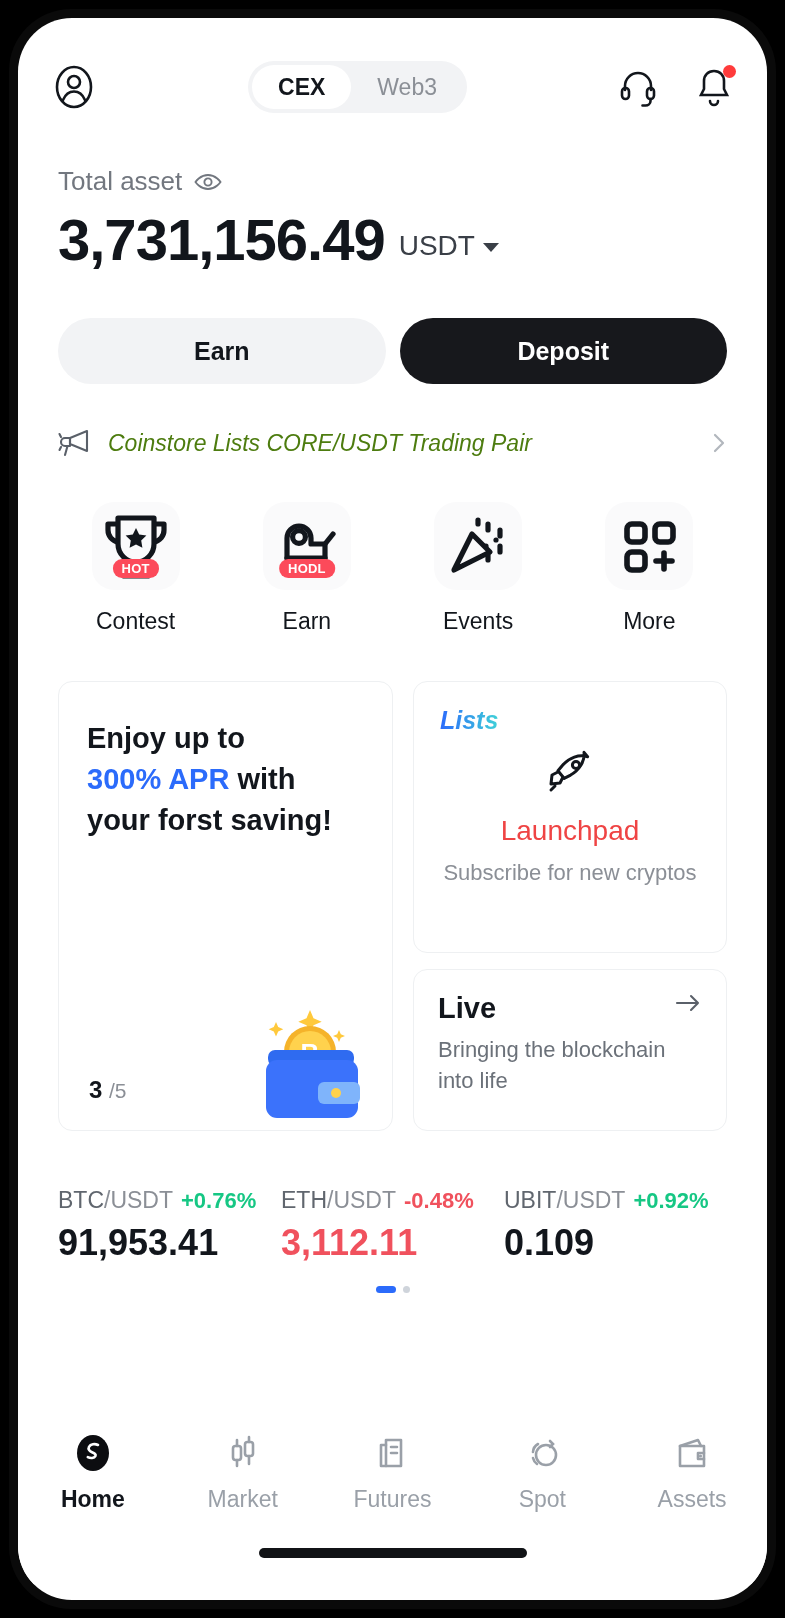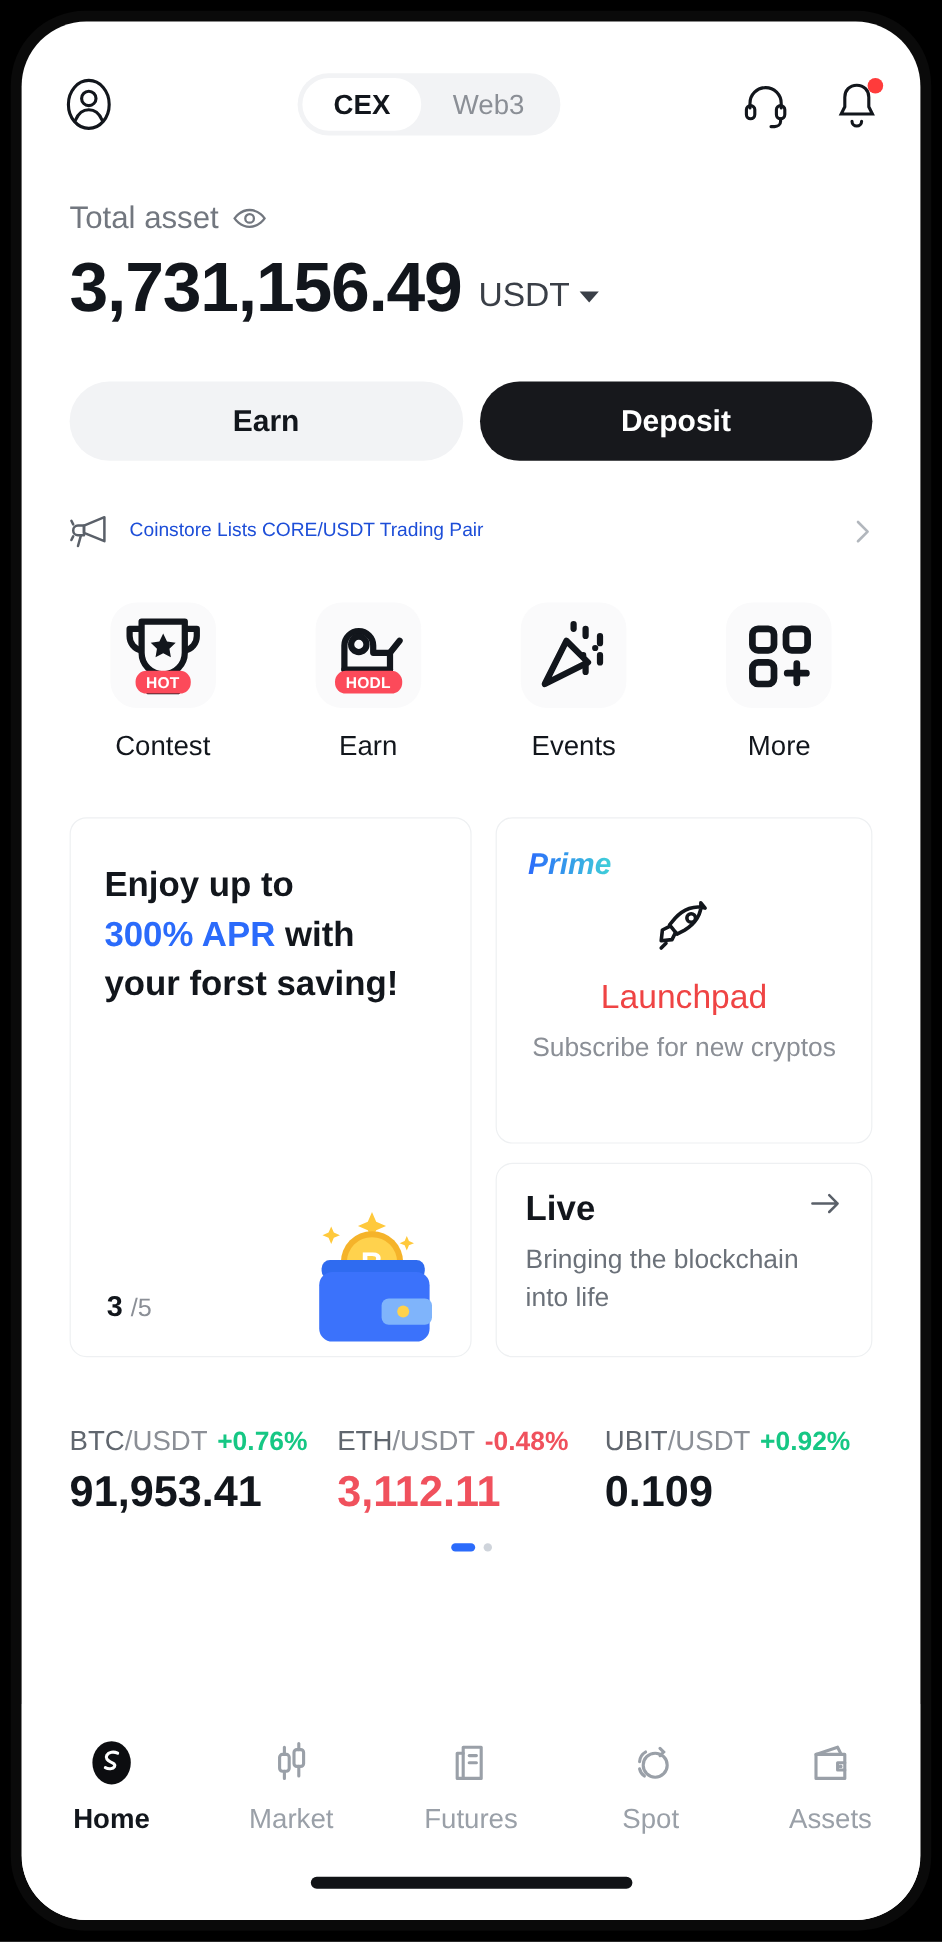--- a/index.html
+++ b/index.html
@@ -95,22 +95,22 @@
   .btn-earn { background: #f2f3f5; color: #12161c; }
   .btn-deposit { background: #17181c; color: #ffffff; }
 
   
   .announce {
     display: flex; align-items: center; gap: 16px;
     padding: 44px 40px 0 40px;
   }
   .megaphone { width: 34px; height: 30px; flex: 0 0 auto; }
   .announce-text {
-    flex: 1; font-size: 16px; color: #1d4ed8;
-    white-space: nowrap; overflow: hidden; text-overflow: ellipsis;
+    flex: 1; font-size: 23px; color: #4d7c0f;
+    white-space: nowrap; overflow: hidden; text-overflow: ellipsis; font-style: italic;
   }
   .chev { width: 16px; height: 24px; flex: 0 0 auto; }
 
   
   .tiles { display: flex; padding: 44px 32px 0 32px; }
   .tile { flex: 1; display: flex; flex-direction: column; align-items: center; cursor: pointer; }
   .tile-icon-box {
     width: 88px; height: 88px; border-radius: 22px;
     background: #fafafb;
     display: flex; align-items: center; justify-content: center;
@@ -192,21 +192,21 @@
   .down { color: #f0515d; }
   .tk-price { font-size: 36px; font-weight: 700; margin-top: 8px; color: #12161c; }
   .tk-price.down { color: #f0515d; }
 
   .dots { display: flex; gap: 7px; justify-content: center; margin-top: 22px; }
   .dot { width: 7px; height: 7px; border-radius: 4px; background: #cfd4db; }
   .dot.on { width: 20px; background: #2b6bfb; }
 
   
   .bottom-nav {
-    position: absolute; left: 0; right: 0; bottom: 0;
+    position: absolute; left: 0; right: 0; bottom: 16px;
     height: 180px;
     background: #ffffff;
     display: flex; align-items: flex-start;
     padding-top: 28px;
   }
   .nav-item {
     flex: 1; display: flex; flex-direction: column;
     align-items: center; gap: 12px; cursor: pointer;
   }
   .nav-ico { width: 42px; height: 42px; }
@@ -369,21 +369,21 @@
         </div>
         <div class="carousel-idx">
           <span style="color:#12161c;font-weight:700;font-size:24px">3</span>
           <span>/5</span>
         </div>
       </div>
     </div>
 
     <div class="col-right">
       <div class="card card-launchpad">
-        <div class="prime">Prime</div>
+        <div class="prime">Lists</div>
         <div class="rocket">
           <svg viewBox="0 0 56 56" fill="none" stroke="#12161c" stroke-width="3" stroke-linejoin="round" stroke-linecap="round">
             <path d="M44 12c-9-2-18 3-24 11l-4 6 7 7 6-4c8-6 13-15 11-24z" transform="rotate(6 28 28)"></path>
             <circle cx="34" cy="22" r="3.6"></circle>
             <path d="M16 29l-6 3-1 9 9-1 3-6"></path>
             <path d="M13 43l-4 4"></path>
           </svg>
         </div>
         <div class="lp-title">Launchpad</div>
         <div class="lp-sub">Subscribe for new cryptos</div>

